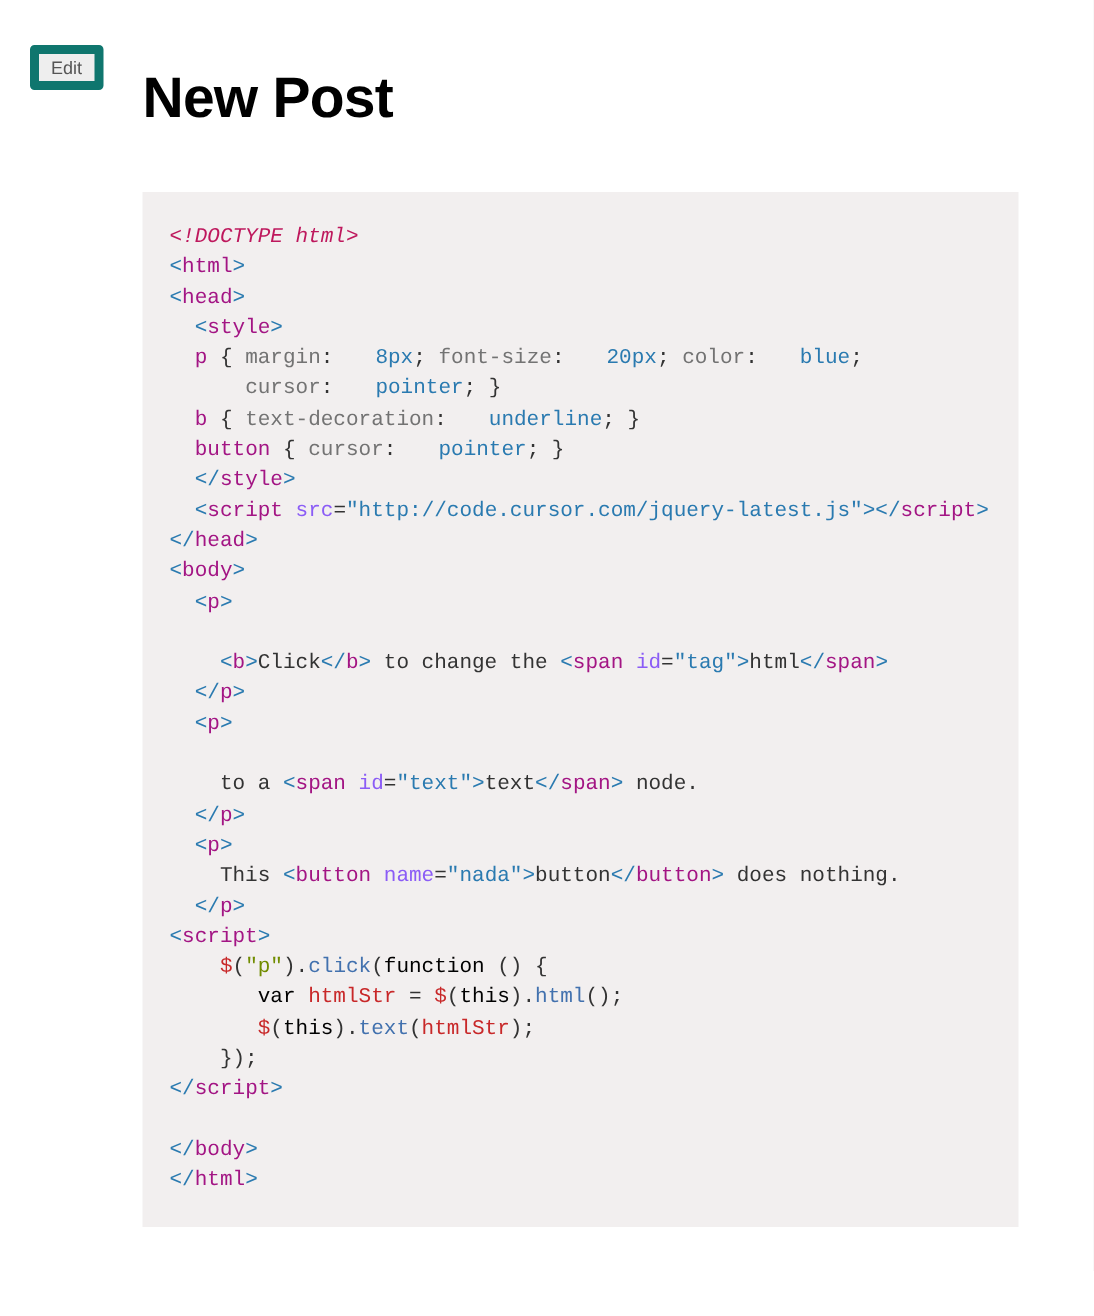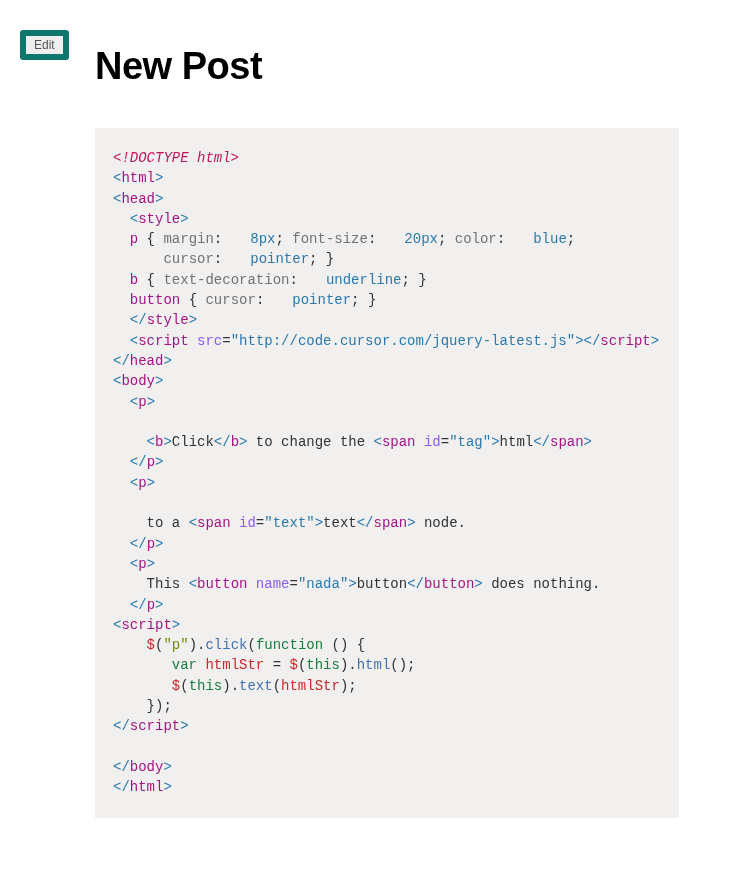--- a/index.html
+++ b/index.html
@@ -58,21 +58,21 @@
     .t-tag { color: #a31584; }
     .t-brkt { color: #2a7ab0; }
     .t-attr { color: #8b5cf6; }
     .t-val { color: #2a7ab0; }
     .t-text { color: #333; }
     .t-sel { color: #a31584; }
     .t-brace { color: #333; }
     .t-prop { color: #737373; }
     .t-colon { color: #333; }
     .t-cssval { color: #2a7ab0; margin-left: 28px; }
-    .t-kw { color: #15803d; }
+    .t-kw { color: #000000; }
     .t-func { color: #4271ae; }
     .t-var { color: #c82829; }
     .t-str { color: #718c00; }
     .t-punc { color: #333; }
   </style>
 </head>
 <body>
 
 <button class="edit-btn">Edit</button>
 

